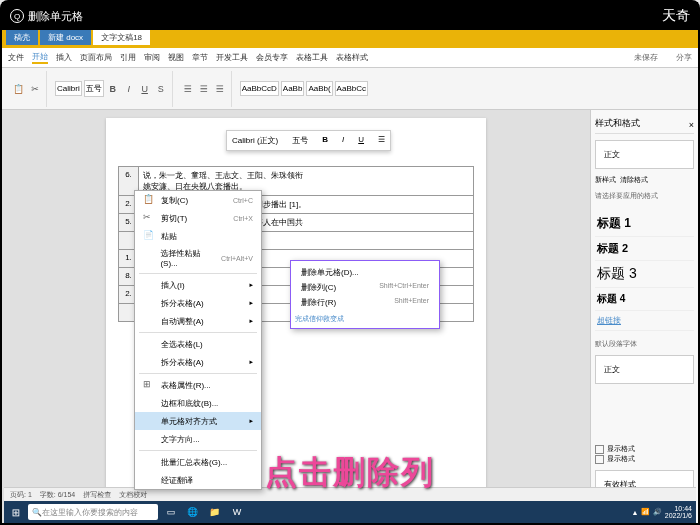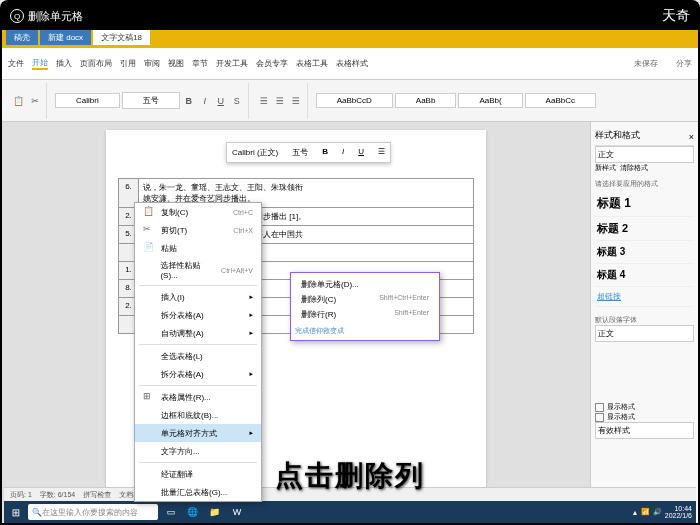--- a/index.html
+++ b/index.html
@@ -6,28 +6,28 @@
 body{background:#e8e8e8;width:700px;height:525px;overflow:hidden;position:relative}
 .monitor{position:absolute;top:0;left:0;right:0;bottom:0;background:#000;border-radius:8px 8px 0 0;padding:2px}
 .screen{background:#fff;width:100%;height:100%;position:relative;overflow:hidden}
 .topbar{height:28px;background:#000;display:flex;align-items:center;padding:0 8px;color:#fff;font-size:11px}
 .logo-circle{width:14px;height:14px;border:1.5px solid #fff;border-radius:50%;display:inline-flex;align-items:center;justify-content:center;margin-right:4px;font-size:8px}
 .topbar-right{margin-left:auto;font-size:14px;font-weight:normal}
 .wps-title{height:18px;background:#eab308;display:flex;align-items:flex-start;font-size:9px;color:#fff}
 .tab-area{display:flex;gap:2px;padding-left:4px}
 .wps-tab{background:#3a7ab8;padding:2px 8px;font-size:8px}
 .wps-tab.active{background:#fff;color:#333}
-.ribbon-tabs{height:32px;background:#fff;border-bottom:1px solid #ccc;display:flex;align-items:center;gap:8px;padding:0 6px;font-size:8px;color:#333}
+.ribbon-tabs{height:20px;background:#fff;border-bottom:1px solid #ccc;display:flex;align-items:center;gap:8px;padding:0 6px;font-size:8px;color:#333}
 .ribbon-tabs span{cursor:pointer}
 .ribbon-tabs .active{color:#4a8cca;border-bottom:2px solid #eab308}
 .ribbon-right{margin-left:auto;display:flex;gap:18px;font-size:8px;color:#666}
 .toolbar{height:42px;background:#f5f5f5;border-bottom:1px solid #ccc;display:flex;align-items:center;padding:0 6px;gap:4px;font-size:8px}
 .tool-group{display:flex;align-items:center;gap:2px;padding:0 4px;border-right:1px solid #ddd;height:36px}
 .tool-btn{width:14px;height:14px;display:flex;align-items:center;justify-content:center;font-size:9px;color:#555}
-.style-box{border:1px solid #ccc;padding:2px 20px;font-size:8px;background:#fff}
+.style-box{border:1px solid #ccc;padding:2px 1px;font-size:8px;background:#fff}
 .main-area{display:flex;height:calc(100% - 104px)}
 .document{flex:1;background:#e0e0e0;position:relative;overflow:hidden}
 .page{background:#fff;width:380px;margin:8px auto;min-height:380px;box-shadow:0 1px 3px rgba(0,0,0,0.2);padding:20px 12px;position:relative}
 .mini-toolbar{position:absolute;top:12px;left:120px;background:#fff;border:1px solid #ccc;box-shadow:0 2px 4px rgba(0,0,0,0.2);padding:3px;display:flex;gap:10px;font-size:8px;z-index:5}
 .mini-toolbar span{padding:1px 2px}
 .doc-table{width:100%;border-collapse:collapse;font-size:8px;margin-top:28px}
 .doc-table td{border:1px solid #999;padding:3px 4px;height:18px;vertical-align:top}
 .doc-table .num-col{width:20px;background:#f0f0f0;text-align:center}
 .selected-col{background:#cce4f7}
 .context-menu{position:absolute;top:80px;left:132px;background:#fff;border:1px solid #aaa;box-shadow:2px 2px 6px rgba(0,0,0,0.3);width:128px;z-index:10;font-size:8px}
@@ -36,36 +36,36 @@
 .menu-item .shortcut{margin-left:auto;color:#888;font-size:7px}
 .menu-item .arrow{margin-left:auto;font-size:7px}
 .menu-sep{height:1px;background:#ddd;margin:2px 4px}
 .menu-icon{width:12px;height:12px;display:inline-block;font-size:9px;color:#666}
 .submenu-box{position:absolute;top:150px;left:288px;background:#fff;border:1px solid #8b5cf6;box-shadow:2px 2px 6px rgba(0,0,0,0.3);width:150px;z-index:11;font-size:8px;padding:4px}
 .submenu-box .sub-item{padding:2px 6px;display:flex}
 .submenu-box .sub-item .shortcut{margin-left:auto;color:#888;font-size:7px}
 .side-panel{width:108px;background:#f8f8f8;border-left:1px solid #ccc;padding:4px;font-size:8px}
 .panel-title{font-size:9px;padding:3px 0;border-bottom:1px solid #ddd;display:flex;align-items:flex-end}
 .panel-title .close{margin-left:auto;font-size:9px}
-.style-select{width:100%;border:1px solid #ccc;padding:2px;margin:0 0;font-size:8px;background:#fff}
-.style-list{margin-top:2px}
+.style-select{width:100%;border:1px solid #ccc;padding:8px;margin:6px 0;font-size:8px;background:#fff}
+.style-list{margin-top:10px}
 .style-item{padding:4px 2px;border-bottom:1px solid #eee;cursor:pointer}
 .style-item.h1{font-size:12px;font-weight:bold}
 .style-item.h2{font-size:11px;font-weight:bold}
-.style-item.h3{font-size:10px;font-weight:bold}
+.style-item.h3{font-size:14px;font-weight:normal}
 .style-item.h4{font-size:10px;font-weight:bold}
 .style-item.link{color:#4a8cca;text-decoration:underline;font-size:8px}
 .chk{width:9px;height:9px;border:1px solid #888;display:inline-block;margin-right:3px;vertical-align:middle}
 .statusbar{position:absolute;bottom:22px;left:2px;right:2px;height:14px;background:#f0f0f0;border-top:1px solid #ccc;font-size:7px;display:flex;align-items:center;padding:0 6px;color:#555;gap:8px}
 .taskbar{position:absolute;bottom:0;left:2px;right:2px;height:22px;background:#1a3a5c;display:flex;align-items:center;padding:0 4px;gap:4px}
 .win-icon{width:16px;height:16px;display:flex;align-items:center;justify-content:center;font-size:10px;color:#fff}
 .search-box{background:#fff;height:16px;width:130px;font-size:8px;padding:0 4px;display:flex;align-items:center;color:#888;border-radius:2px}
 .task-icon{width:18px;height:18px;display:flex;align-items:center;justify-content:center;font-size:9px;color:#fff}
 .task-right{margin-left:auto;display:flex;align-items:center;gap:3px;color:#fff;font-size:7px}
-.subtitle{position:absolute;bottom:28px;left:50%;transform:translateX(-50%);color:#000000;font-size:28px;font-weight:bold;text-shadow:1px 1px 3px rgba(0,0,0,0.8);z-index:50;letter-spacing:2px}
+.subtitle{position:absolute;bottom:28px;left:50%;transform:translateX(-50%);color:#ec4899;font-size:32px;font-weight:bold;text-shadow:1px 1px 3px rgba(0,0,0,0.8);z-index:50;letter-spacing:2px}
 </style>
 </head>
 <body>
 
 <div class="monitor">
 <div class="screen">
 
 <div class="topbar">
   <span class="logo-circle">Q</span>
   <span>删除单元格</span>
@@ -139,21 +139,21 @@
         <span>五号</span>
         <span><b>B</b></span>
         <span><i>I</i></span>
         <span><u>U</u></span>
         <span>☰</span>
       </div>
       <table class="doc-table">
         <tbody>
                 <tr>
                   <td class="num-col selected-col">6.</td>
-                  <td><span>说，朱一龙、童瑶、王志文、王阳、朱珠领衔</span><br><span>姚安濂、并在爱奇艺同步播出。</span></td>
+                  <td><span>说，朱一龙、童瑶、王志文、王阳、朱珠领衔</span><br><span>姚安濂、日在央视八套播出。</span></td>
                 </tr>
         <tr>
                   <td class="num-col selected-col">2.</td>
                   <td>日在央视八套播出，并在爱奇艺同步播出 [1]。</td>
                 </tr>
         <tr>
                   <td class="num-col selected-col">5.</td>
                   <td><span>说改编，讲述了林楠笙，朱怡贞等人在中国共</span></td>
                 </tr>
         <tr>
@@ -240,25 +240,25 @@
               <span>单元格对齐方式</span>
               <span class="arrow">▸</span>
             </div>
       <div class="menu-item">
               <span class="menu-icon"></span>
               <span>文字方向...</span>
             </div>
       <div class="menu-sep"></div>
       <div class="menu-item">
               <span class="menu-icon"></span>
+              <span>批量汇总表格(G)...</span>
+            </div>
+      <div class="menu-item">
+              <span class="menu-icon"></span>
               <span>经证翻译</span>
-            </div>
-      <div class="menu-item">
-              <span class="menu-icon"></span>
-              <span>批量汇总表格(G)...</span>
             </div>
     </div>
 
     <div class="submenu-box">
       <div class="sub-item">
               <span>删除单元格(D)...</span>
             </div>
       <div class="sub-item">
               <span>删除列(C)</span>
               <span class="shortcut">Shift+Ctrl+Enter</span>

